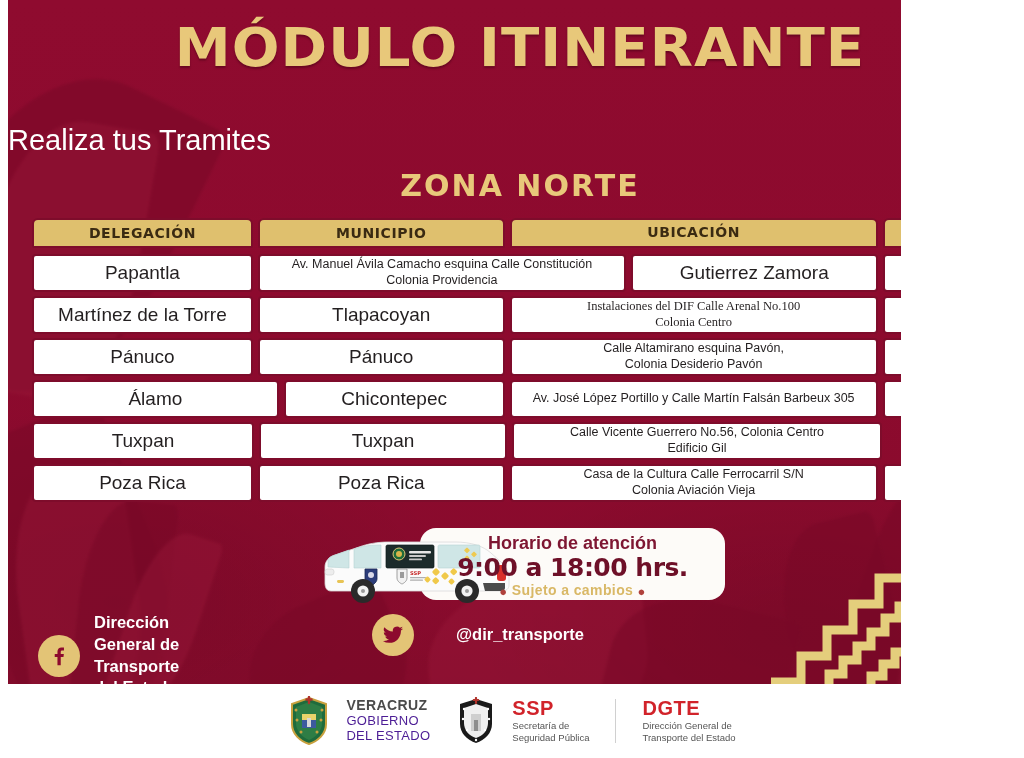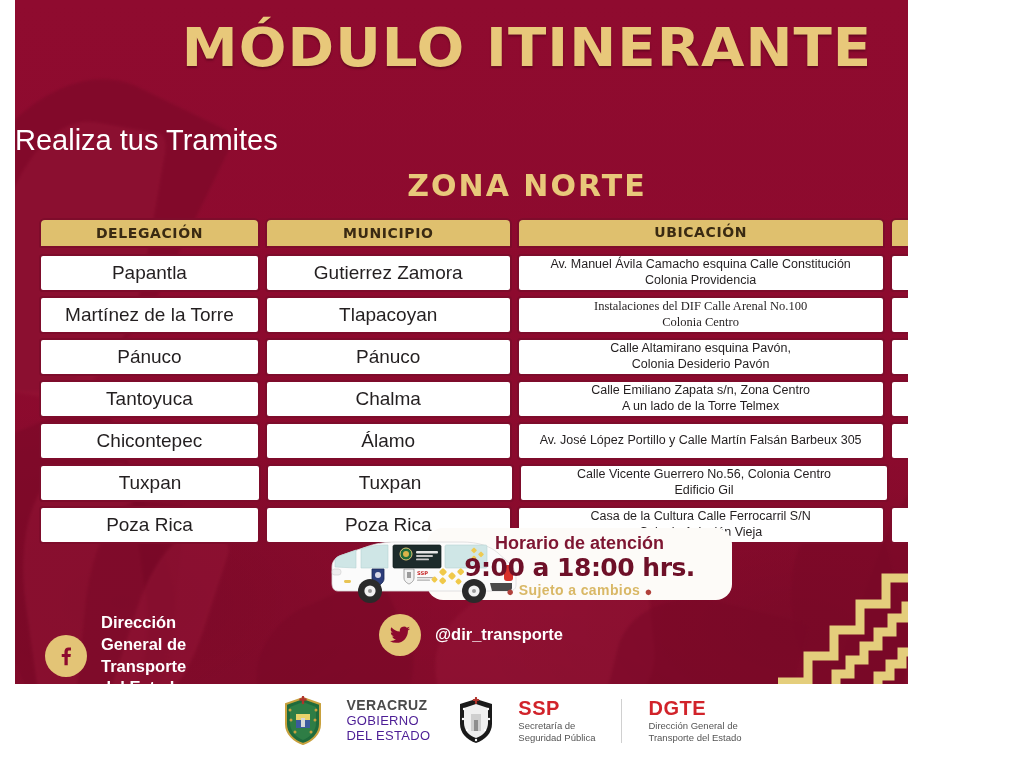--- a/index.html
+++ b/index.html
@@ -9,21 +9,21 @@
     overflow: hidden;
     background: #ffffff;
   }
   #poster {
     position: relative;
     width: 1024px; height: 758px;
     overflow: hidden;
   }
   
   .bg {
-    position: absolute; left: 15px; top: 0;
+    position: absolute; left: 8px; top: 0;
     width: 893px; height: 684px;
     background:
       radial-gradient(ellipse 60% 45% at 12% 88%, rgba(0,0,0,0.10), rgba(0,0,0,0) 65%),
       radial-gradient(ellipse 55% 40% at 88% 92%, rgba(0,0,0,0.10), rgba(0,0,0,0) 65%),
       radial-gradient(ellipse 70% 55% at 50% 120%, rgba(0,0,0,0.07), rgba(0,0,0,0) 60%),
       linear-gradient(180deg, #8F0B2F 0%, #8D0A2E 45%, #880B2C 100%);
     overflow: hidden;
   }
   
   .feather {
@@ -144,21 +144,21 @@
   }
 
   
   .footer {
     position: absolute; left: 0; top: 684px;
     width: 1024px; height: 74px;
     background: #FFFFFF;
     display: flex; align-items: center; justify-content: center;
     gap: 26px;
   }
-  .logo { display: flex; align-items: center; gap: 22px; }
+  .logo { display: flex; align-items: center; gap: 16px; }
   .logo-text { line-height: 1.14; }
   .vz-t { font-size: 14px; font-weight: 700; color: #4B4B4B; letter-spacing: 0.4px; }
   .vz-s { font-size: 13px; font-weight: 400; color: #4c1d95; letter-spacing: 0.3px; }
   .ssp-t { font-size: 20px; font-weight: 700; color: #D1232A; letter-spacing: 0.5px; }
   .ssp-s { font-size: 9.5px; color: #555; line-height: 1.3; }
   .divider { width: 1px; height: 44px; background: #D0D0D0; }
   .dgte-t { font-size: 20px; font-weight: 700; color: #D1232A; letter-spacing: 0.5px; }
   .dgte-s { font-size: 9.5px; color: #555; line-height: 1.3; }
 </style>
 </head>
@@ -198,49 +198,42 @@
     <div class="table">
       <div class="trow head">
         <div class="cell c-deleg">DELEGACIÓN</div>
         <div class="cell c-muni">MUNICIPIO</div>
         <div class="cell c-ubic">UBICACIÓN</div>
         <div class="cell c-fecha">FECHA</div>
       </div>
 
       <div class="trow body">
         <div class="cell c-deleg">Papantla</div>
-        <div class="cell c-muni">Gutierrez Zamora</div>
         <div class="cell c-ubic" style="white-space:pre-line;">Av. Manuel Ávila Camacho esquina Calle Constitución
 Colonia Providencia</div>
+        <div class="cell c-muni">Gutierrez Zamora</div>
         <div class="cell c-fecha">03</div>
       </div>
       <div class="trow body">
         <div class="cell c-deleg">Martínez de la Torre</div>
         <div class="cell c-muni">Tlapacoyan</div>
         <div class="cell c-ubic" style="white-space:pre-line;font-family:Liberation Serif, serif;">Instalaciones del DIF Calle Arenal No.100
 Colonia Centro</div>
         <div class="cell c-fecha">04</div>
       </div>
       <div class="trow body">
         <div class="cell c-deleg">Pánuco</div>
         <div class="cell c-muni">Pánuco</div>
         <div class="cell c-ubic" style="white-space:pre-line;">Calle Altamirano esquina Pavón,
 Colonia Desiderio Pavón</div>
         <div class="cell c-fecha">08</div>
       </div>
       <div class="trow body">
-        <div class="cell c-deleg">Tantoyuca</div>
-        <div class="cell c-muni">Chalma</div>
-        <div class="cell c-ubic" style="white-space:pre-line;">Calle Emiliano Zapata s/n, Zona Centro
-A un lado de la Torre Telmex</div>
-        <div class="cell c-fecha">09</div>
-      </div>
-      <div class="trow body">
+        <div class="cell c-muni">Álamo</div>
         <div class="cell c-deleg">Chicontepec</div>
-        <div class="cell c-muni">Álamo</div>
         <div class="cell c-ubic" style="white-space:pre-line;">Av. José López Portillo y Calle Martín Falsán Barbeux 305</div>
         <div class="cell c-fecha">10</div>
       </div>
       <div class="trow body">
         <div class="cell c-deleg">Tuxpan</div>
         <div class="cell c-muni">Tuxpan</div>
         <div class="cell c-ubic" style="white-space:pre-line;">Calle Vicente Guerrero No.56, Colonia Centro
 Edificio Gil</div>
       </div>
       <div class="trow body">
@@ -323,21 +316,21 @@
       <div class="soc-item" style="left:0;top:0;">
         <span class="soc-circle">
           <svg width="22" height="22" viewBox="0 0 24 24" aria-hidden="true">
             <path fill="#8D0A2E" d="M13.9 22V13.2h2.96l.44-3.44h-3.4V7.56c0-1 .28-1.68 1.7-1.68h1.82V2.8c-.32-.04-1.4-.14-2.66-.14-2.64 0-4.44 1.6-4.44 4.56v2.54H7.34v3.44h2.98V22h3.58z"></path>
           </svg>
         </span>
         <span class="soc-label">Dirección General de
 Transporte del Estado</span>
       </div>
 
-      <div class="soc-item" style="left:334px;top:2px;">
+      <div class="soc-item" style="left:334px;top:2px;gap:28px;">
         <span class="soc-circle">
           <svg width="22" height="22" viewBox="0 0 24 24" aria-hidden="true">
             <path fill="#8D0A2E" d="M23 4.9c-.8.36-1.67.6-2.58.71a4.5 4.5 0 0 0 1.97-2.48 9 9 0 0 1-2.85 1.09 4.49 4.49 0 0 0-7.65 4.09A12.74 12.74 0 0 1 2.64 3.6a4.49 4.49 0 0 0 1.39 5.99 4.45 4.45 0 0 1-2.03-.56v.06a4.49 4.49 0 0 0 3.6 4.4c-.66.18-1.36.2-2.03.08a4.5 4.5 0 0 0 4.19 3.12A9 9 0 0 1 1 18.54a12.7 12.7 0 0 0 6.88 2.02c8.26 0 12.78-6.84 12.78-12.77l-.02-.58A9.1 9.1 0 0 0 23 4.9z"></path>
           </svg>
         </span>
         <span class="soc-label">@dir_transporte</span>
       </div>
     </div>
   </div>
 

